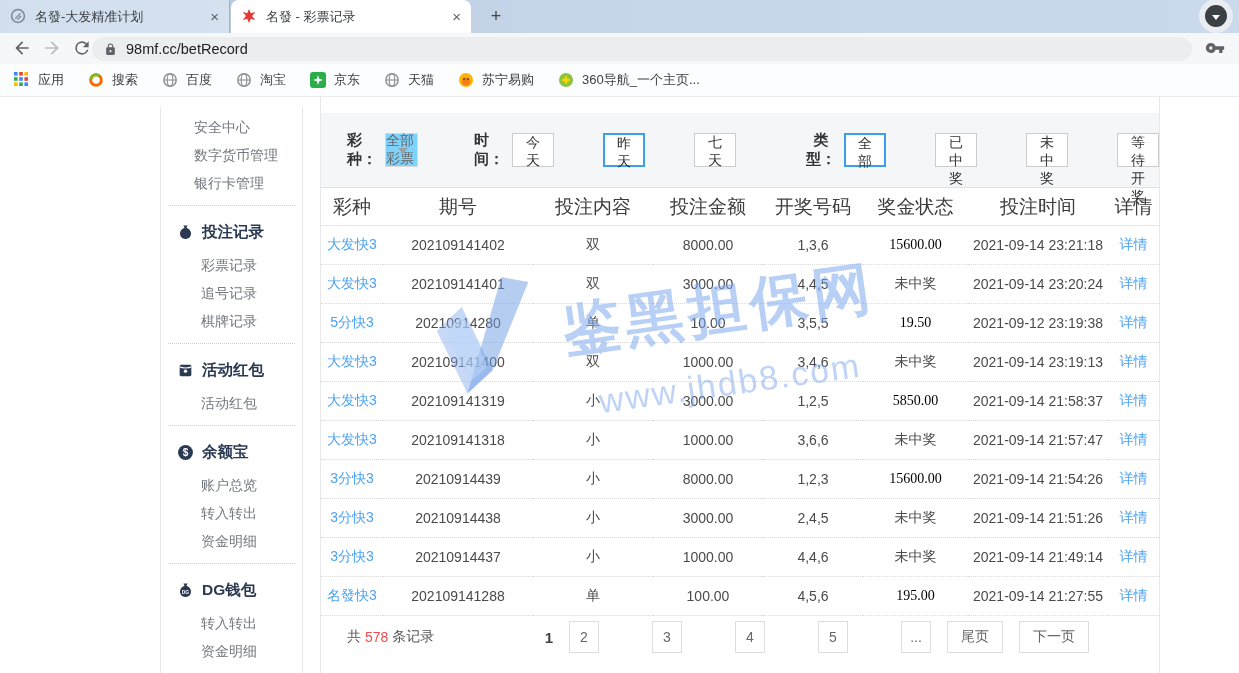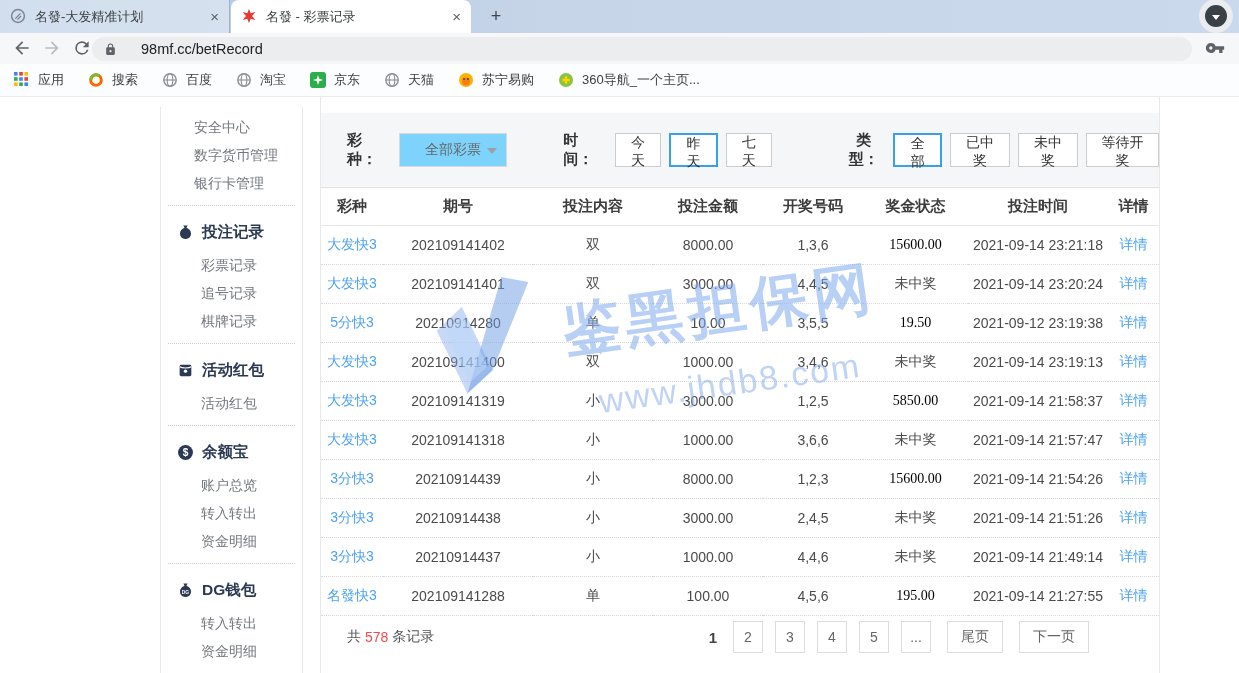--- a/index.html
+++ b/index.html
@@ -22,21 +22,21 @@
   .av-outer { position:absolute; right:6px; top:-1px; width:34px; height:34px; border-radius:50%;
     background:#e9edf2; display:flex; align-items:center; justify-content:center; }
   .av-inner { width:22px; height:22px; border-radius:50%; background:#3b4045;
     display:flex; align-items:center; justify-content:center; }
   .av-chev { width:0; height:0; border-left:4px solid transparent; border-right:4px solid transparent;
     border-top:5px solid #fff; margin-top:2px; }
 
   .toolbar { position:absolute; left:0; top:33px; width:1239px; height:31px; background:#f6f7f8; }
   .nav-ic { position:absolute; top:5px; width:20px; height:20px; }
   .omnibox { position:absolute; left:92px; top:4px; width:1100px; height:24px; background:#ebedef;
-    border-radius:12px; display:flex; align-items:center; padding:0 12px; gap:24px; }
+    border-radius:12px; display:flex; align-items:center; padding:0 12px; gap:9px; }
   .omni-url { font-size:14.5px; color:#202124; }
   .key-ic { position:absolute; right:14px; top:5px; }
 
   .bookmarks { position:absolute; left:0; top:64px; width:1239px; height:33px; background:#fcfdfe;
     border-bottom:1px solid #e9ebee; display:flex; align-items:center; padding-left:14px; }
   .bm { display:flex; align-items:center; gap:7px; margin-right:24px; font-size:13px; color:#3c4043;
     cursor:pointer; white-space:nowrap; }
 
   
   .page { position:absolute; left:0; top:97px; width:1239px; height:576px; background:#fff; }
@@ -55,29 +55,29 @@
     border-left:1px solid #e8e8e8; border-right:1px solid #e8e8e8; }
 
   .filters { margin-top:16px; height:74px; background:#f5f6f7; display:flex; align-items:center;
     padding-left:26px; font-size:15px; color:#333; }
   .f-label { font-weight:bold; }
   .f-select { position:relative; width:112px; height:34px; background:#7dd3fc; border:1px solid #d9d9d9;
     margin-left:8px; display:flex; align-items:center; justify-content:center; font-size:14px;
     color:#666; cursor:pointer; }
   .f-caret { position:absolute; right:9px; top:14px; width:0; height:0;
     border-left:5px solid transparent; border-right:5px solid transparent; border-top:6px solid #9aa0a6; }
-  .f-group { display:flex; align-items:flex-start; }
+  .f-group { display:flex; align-items:flex-start;gap:41px; }
   .f-btn { height:34px; min-width:42px; padding:0 9px; background:#fff; border:1px solid #ccc;
     margin-left:8px; font-size:14px; color:#333; cursor:pointer;
     font-family:"Liberation Sans","DejaVu Sans",sans-serif; }
   .f-btn.sel { border:2px solid #3aa1e8; }
   .ml-time { margin-left:56px; } .ml-type { margin-left:70px;text-align:center; }
 
   table { width:100%; border-collapse:collapse; table-layout:fixed; }
-  th { height:38px; font-size:15px; font-weight:bold; color:#3c3c3c; text-align:center;
+  th { height:38px; font-size:19px; font-weight:normal; color:#3c3c3c; text-align:center;
     border-top:1px solid #e2e2e2; border-bottom:1px solid #e8e8e8; }
   td { height:39px; font-size:14px; color:#4a4a4a; text-align:center;
     border-bottom:1px dotted #d9d9d9; white-space:nowrap; overflow:hidden; }
   .c-lottery { color:#4da3f2; cursor:pointer; }
   .c-status.win { color:#000000;font-family:Liberation Serif, serif; }
   .c-detail { color:#4da3f2; cursor:pointer; }
 
   .pgwrap { display:flex; align-items:center; height:42px; padding:0 70px 0 26px;
     font-size:14px; color:#555; }
   .pg-count { color:#f4494d; margin:0 4px; }

